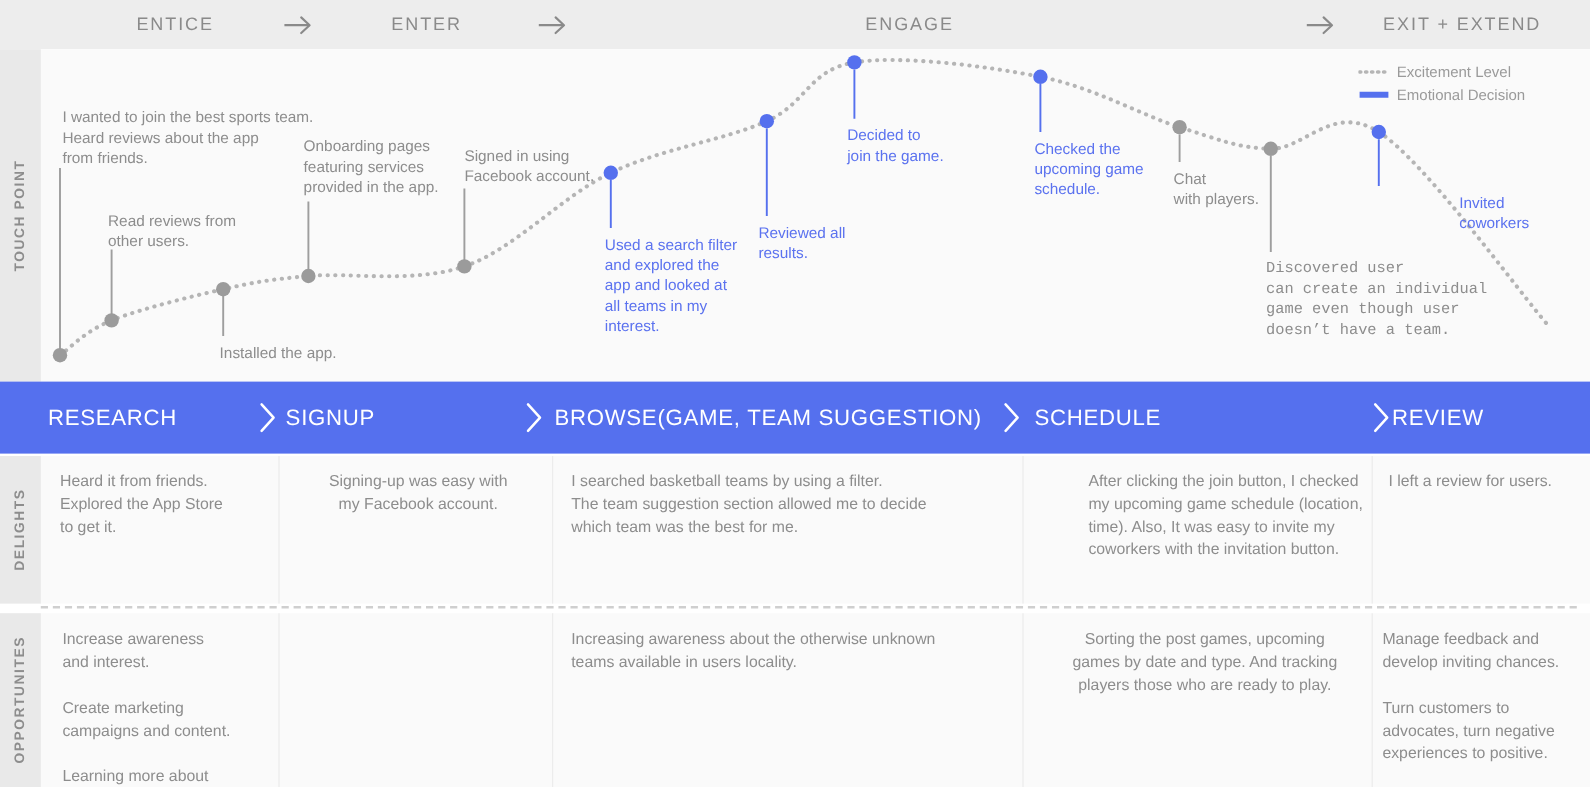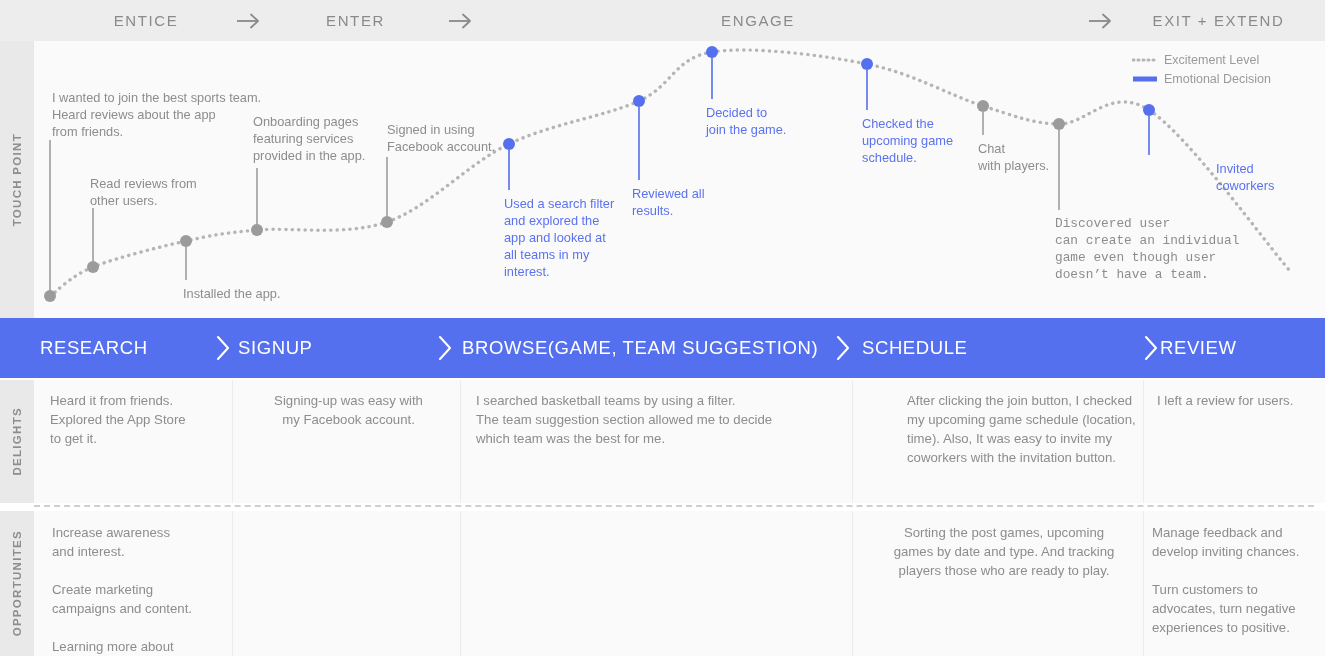--- a/index.html
+++ b/index.html
@@ -293,20 +293,22 @@
 coworkers with the invitation button.</div>
     <div class="cell-text" style="left: 1157px; top: 391px; width: 175px;">I left a review for users.</div>
     <div class="cell-text" style="left: 52px; top: 523px; width: 200px;">Increase awareness
 and interest.
 
 Create marketing
 campaigns and content.
 
 Learning more about
 the featuring servies.</div>
+    <div class="cell-text" style="left: 476px; top: 523px; width: 385px;">Increasing awareness about the otherwise unknown
+teams available in users locality.</div>
     <div class="cell-text" style="left: 864px; top: 523px; width: 280px; text-align: center;">Sorting the post games, upcoming
 games by date and type. And tracking
 players those who are ready to play.</div>
     <div class="cell-text" style="left: 1152px; top: 523px; width: 175px;">Manage feedback and
 develop inviting chances.
 
 Turn customers to
 advocates, turn negative
 experiences to positive.</div>
   </div>

